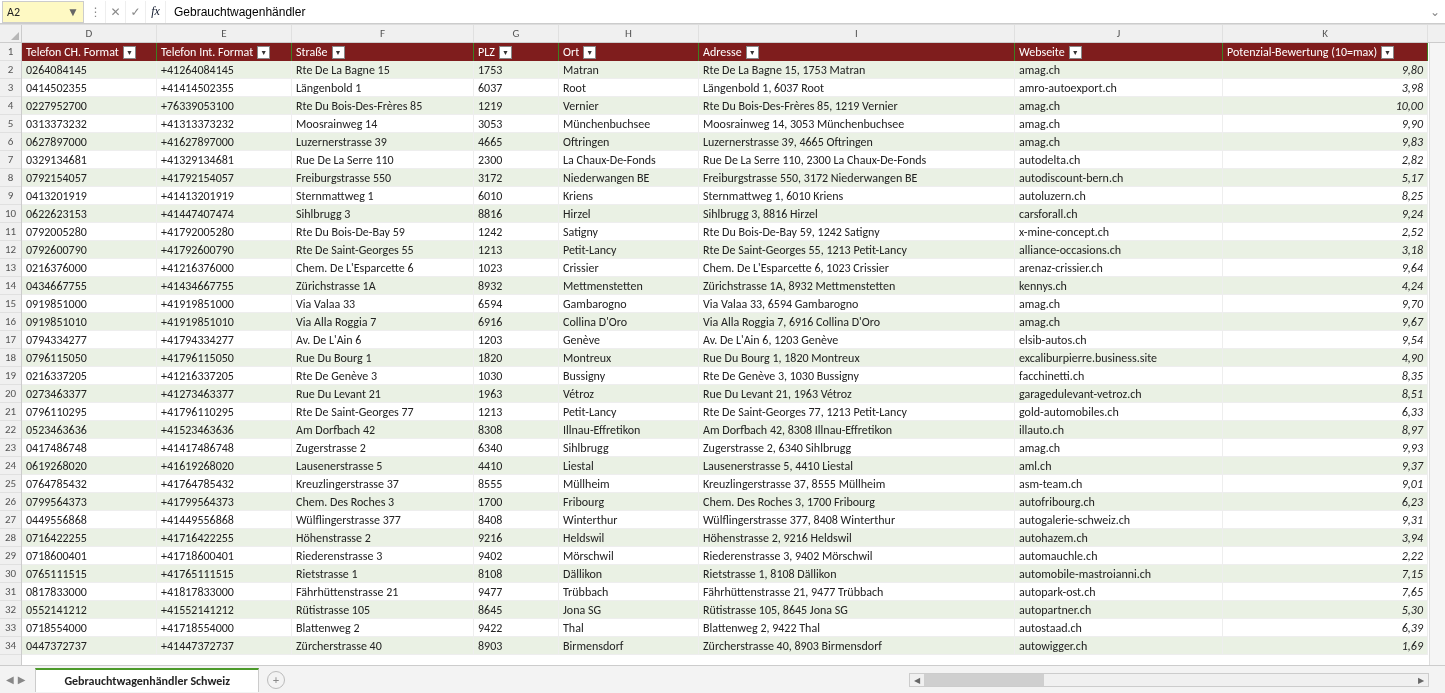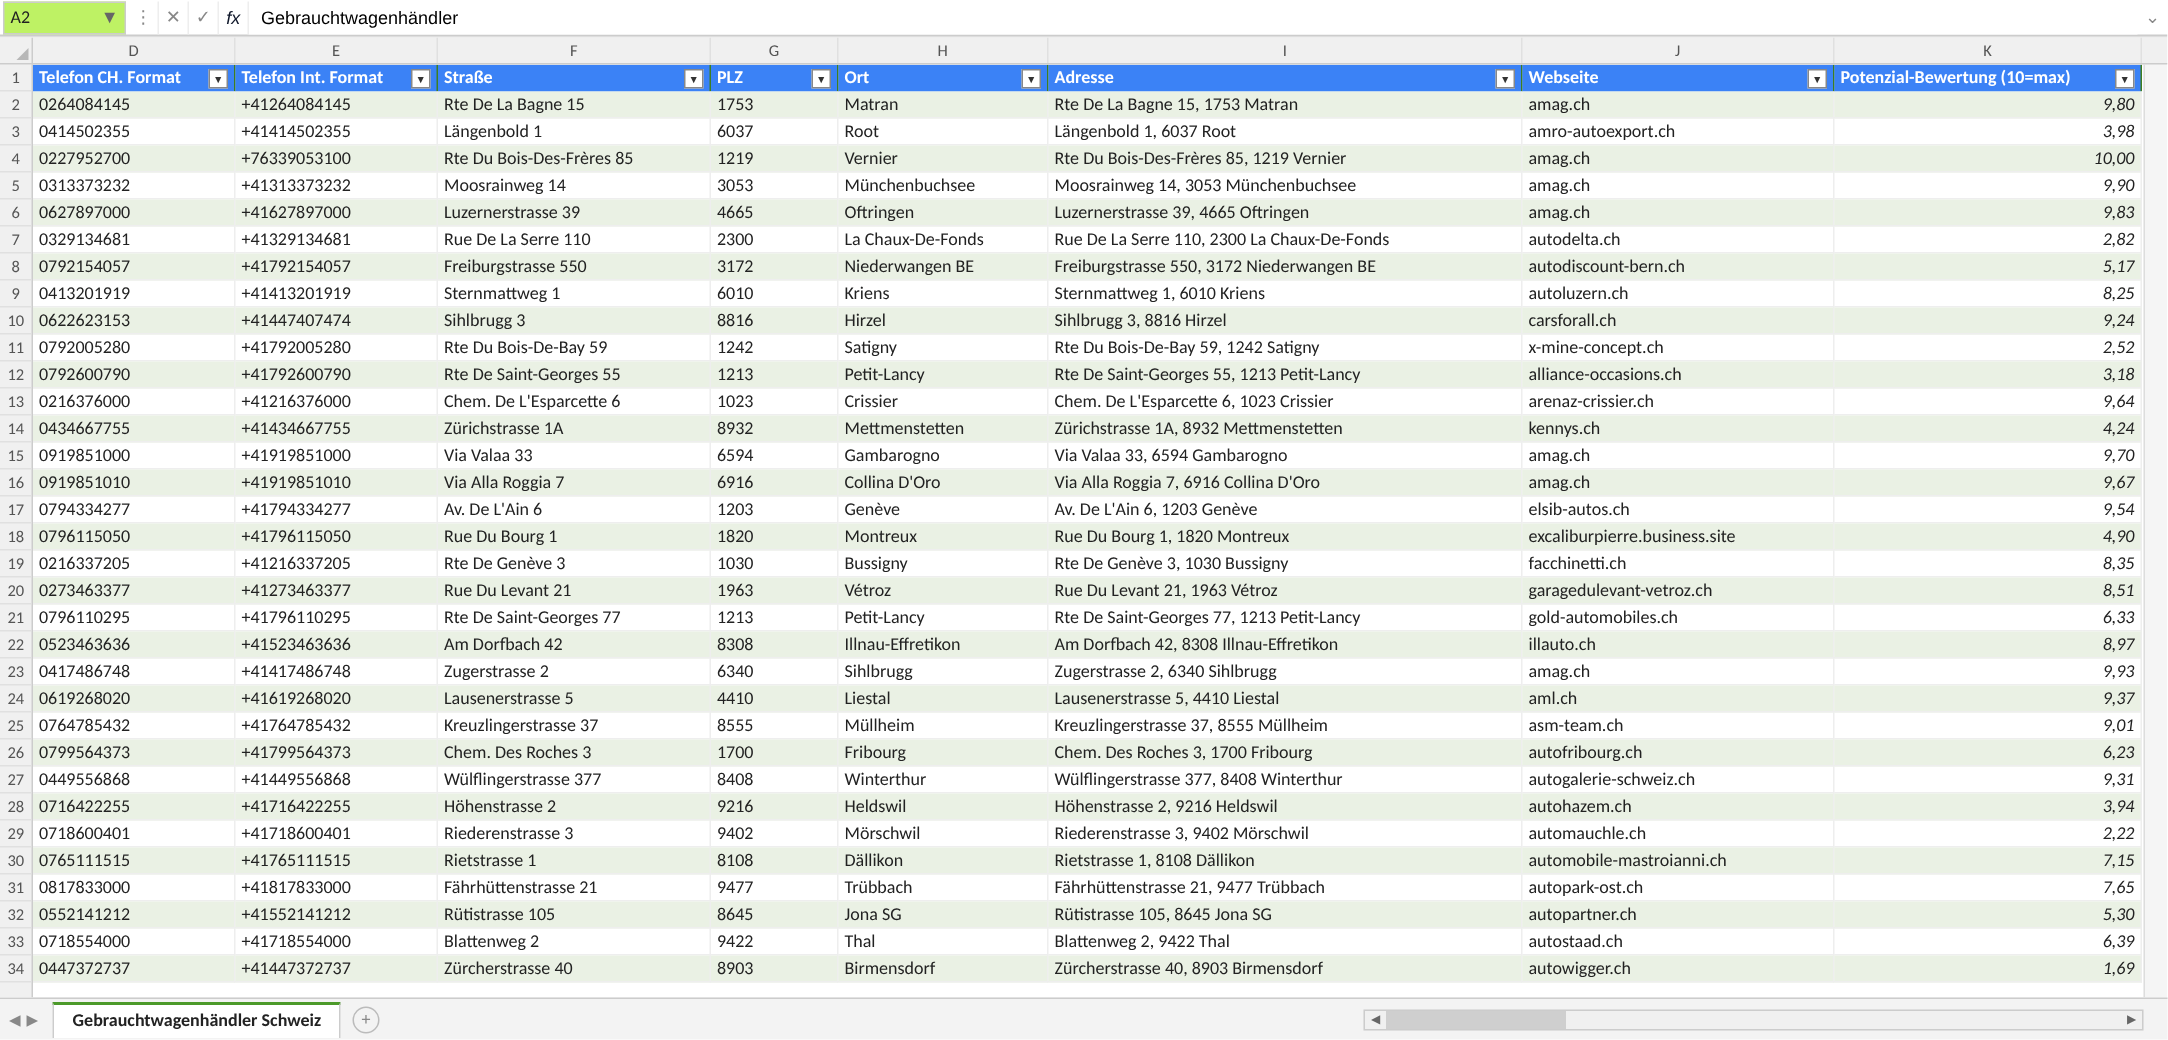--- a/index.html
+++ b/index.html
@@ -1,52 +1,52 @@
 <!DOCTYPE html>
 <html><head>
 <meta charset="utf-8">
 <style>
   * { box-sizing: border-box; margin: 0; padding: 0; }
   html, body { font-family: Calibri, Arial, sans-serif; font-size: 12px; color: #222; background: #fff; height: 100%; overflow: hidden; }
 
   
   .formula-bar { display: flex; align-items: center; height: 24px; border-bottom: 1px solid #ccc; background: #fff; }
-  .name-box { width: 82px; height: 22px; border: 1px solid #ccc; margin: 12px 2px; background: #bef264; display: flex; align-items: center; padding: 0 4px; justify-content: space-between; gap: 32px; }
+  .name-box { width: 82px; height: 22px; border: 1px solid #ccc; margin: 12px 2px; background: #fef9c3; display: flex; align-items: center; padding: 0 4px; justify-content: space-between; gap: 32px; }
   .name-box span { font-size: 12px; }
   .nb-caret { font-size: 8px; color: #666; }
   .fb-btn { width: 20px; display: flex; justify-content: center; align-items: center; color: #888; height: 22px; border-right: 1px solid #eee; }
-  .fb-btn.fx { font-style: italic; color: #0f172a; font-family: Liberation Sans, sans-serif; }
+  .fb-btn.fx { font-style: italic; color: #0f172a; font-family: Liberation Serif, serif; }
   .fb-input { flex: 1; border: none; outline: none; padding: 0 8px; font-size: 12px; height: 22px; }
   .fb-expand { width: 20px; color: #888; display:flex; align-items:center; justify-content:center; }
 
   
   .grid-wrap { position: relative; height: calc(100% - 24px - 28px); overflow: hidden; border-top: 1px solid #ddd; }
   .corner { position: absolute; top:0; left:0; width:22px; height:18px; background:#f0f0f0; border-right:1px solid #ccc; border-bottom:1px solid #ccc; z-index:3; }
   .corner::after { content:""; position:absolute; right:2px; bottom:2px; border-left:8px solid transparent; border-bottom:8px solid #b7b7b7; }
 
   .col-headers { position:absolute; top:0; left:22px; right:0; height:18px; background:#f0f0f0; border-bottom:1px solid #ccc; display:flex; z-index:2; }
   .col-h { border-right:1px solid #e0e0e0; display:flex; align-items:center; justify-content:center; font-size:11px; color:#555; flex-shrink:0; }
 
   .row-headers { position:absolute; top:18px; left:0; width:22px; bottom:0; background:#f0f0f0; border-right:1px solid #ccc; z-index:2; }
   .row-h { height:18px; border-bottom:1px solid #e0e0e0; display:flex; align-items:center; justify-content:center; font-size:11px; color:#555; }
 
   .cells { position:absolute; top:18px; left:22px; right:0; bottom:0; overflow:hidden; }
   .row { display:flex; height:18px; }
   .cell { border-right:1px solid #eee; border-bottom:1px solid #eee; padding:0 4px; display:flex; align-items:center; overflow:hidden; white-space:nowrap; font-size:12px; flex-shrink:0; }
-  .hdr .cell { background:#3b82f6; color:#fff; font-weight:700; border-right:1px solid #3e7e22; border-bottom:none; justify-content:space-between; }
+  .hdr .cell { background:#7f1d1d; color:#fff; font-weight:400; border-right:1px solid #3e7e22; border-bottom:none; }
   .filter-btn { width:13px; height:13px; background:#fff; border:1px solid #888; display:flex; align-items:center; justify-content:center; font-size:7px; color:#333; margin-left:4px; flex-shrink:0;}
   .row.even .cell { background:#eaf1e4; }
   .num { justify-content:flex-end;font-style:italic; }
   .scroll-v { position:absolute; top:18px; right:0; bottom:0; width:16px; background:#f5f5f5; border-left:1px solid #ddd; }
 
   
   .sheet-bar { position:absolute; bottom:0; left:0; right:0; height:28px; background:#f3f3f3; border-top:1px solid #ccc; display:flex; align-items:center; }
   .sheet-nav { display:flex; padding:0 6px; gap:4px; color:#888; }
   .sheet-nav span { font-size:10px; }
-  .tab { padding:4px 12px; background:#fff; border:1px solid #ccc; border-bottom:none; border-top:2px solid #4c9a2a; font-weight:600; font-size:12px; margin-left:4px; }
+  .tab { padding:4px 28px; background:#fff; border:1px solid #ccc; border-bottom:none; border-top:2px solid #4c9a2a; font-weight:600; font-size:12px; margin-left:4px; }
   .add-sheet { margin-left:8px; width:18px; height:18px; border:1px solid #bbb; border-radius:50%; display:flex; align-items:center; justify-content:center; color:#888; font-size:12px;}
   .hscroll-area { flex:1; display:flex; align-items:center; justify-content:flex-end; padding-right:16px; }
   .hscroll { width:520px; height:14px; background:#f0f0f0; border:1px solid #ccc; display:flex; align-items:center; }
   .hs-btn { width:14px; height:12px; display:flex; align-items:center; justify-content:center; font-size:8px; color:#666;}
   .hs-track { flex:1; height:12px; position:relative; }
   .hs-thumb { position:absolute; left:0; width:120px; top:0; bottom:0; background:#cfcfcf; }
 
   
   .cD { width: 135px; }
   .cE { width: 135px; }

